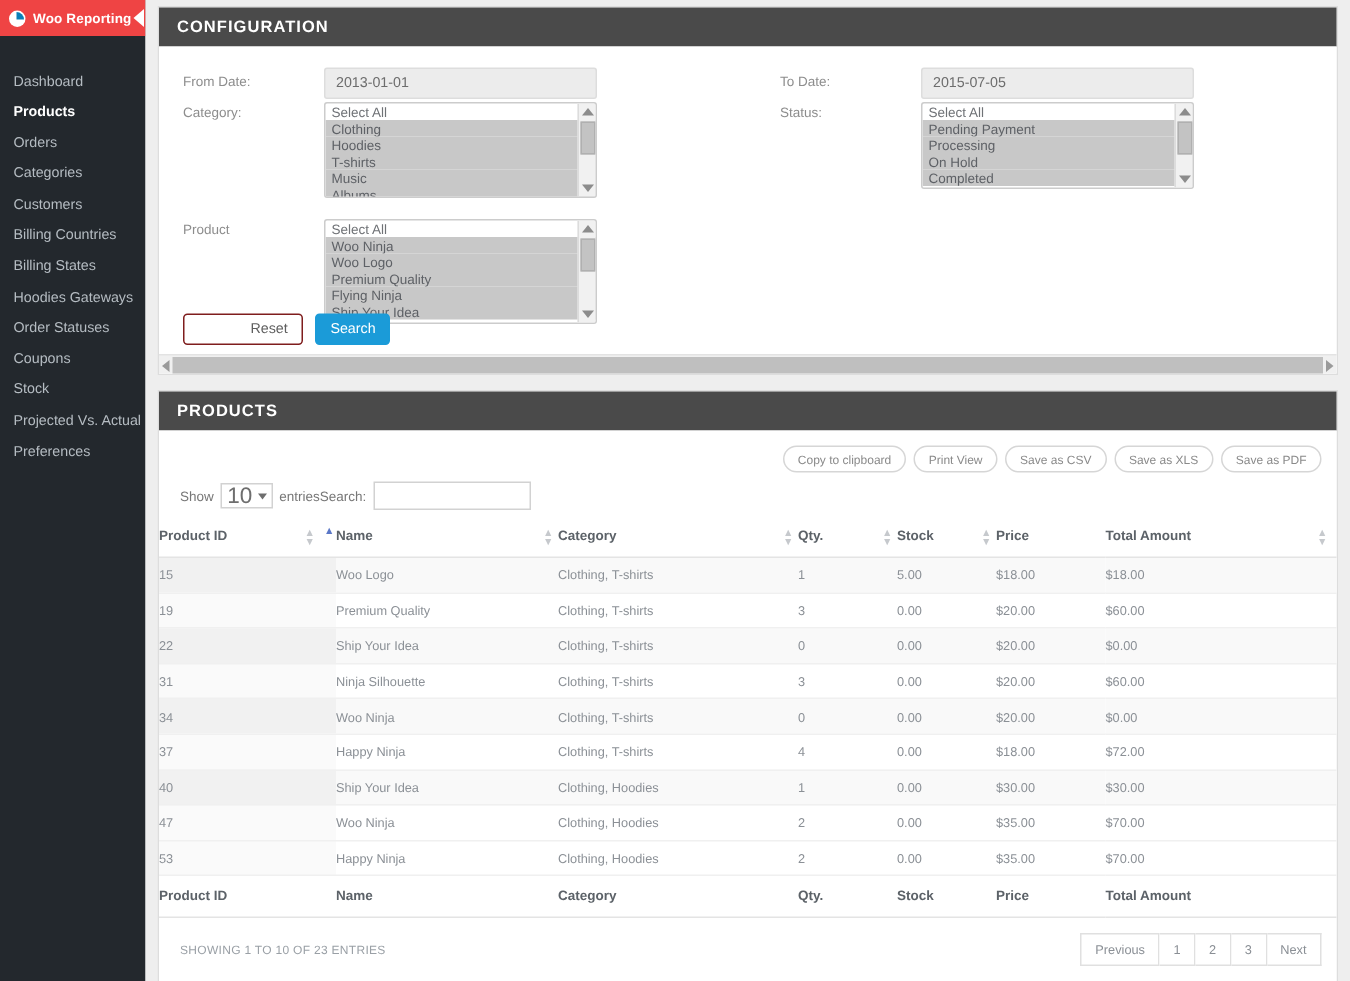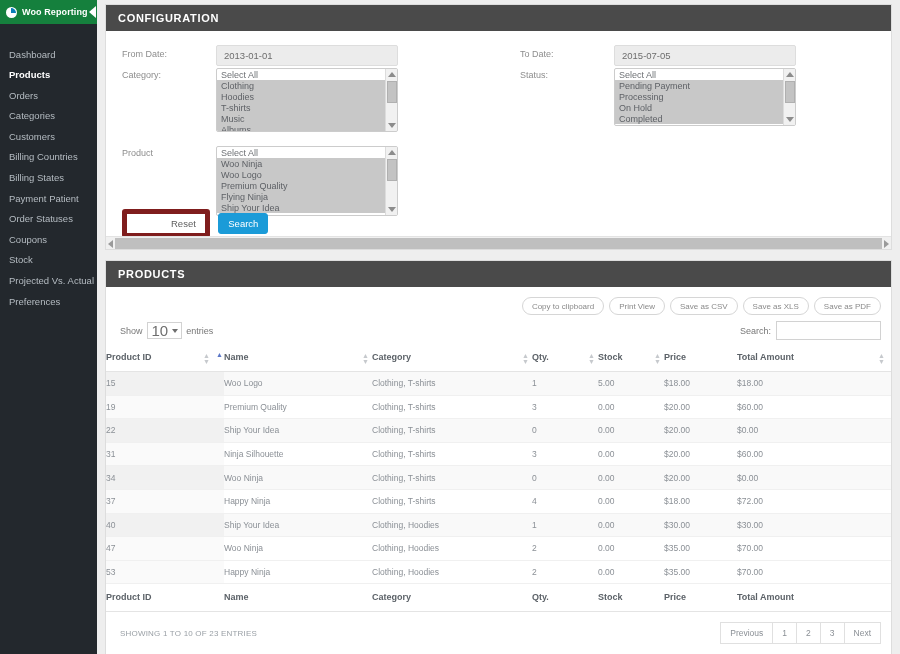--- a/index.html
+++ b/index.html
@@ -14,21 +14,21 @@
 
   
   .sidebar {
     position: absolute; left: 0; top: 0;
     width: 97px; height: 654px;
     background: #23282d;
   }
   .brand {
     position: relative;
     height: 24px;
-    background: #15803d;
+    background: #ef4444;
     display: flex; align-items: center;
     padding-left: 6px;
     color: #ffffff;
     font-size: 9px;
     font-weight: bold;
     letter-spacing: .1px;
   }
   .brand-icon {
     width: 11px; height: 11px;
     border-radius: 50%;
@@ -156,21 +156,21 @@
   .btn-row { position: absolute; left: 16px; top: 178px; }
   .btn {
     display: inline-block;
     font-size: 9.5px;
     padding: 4px 9px;
     border-radius: 3px;
     cursor: pointer;
     font-family: "Liberation Sans", sans-serif;
     line-height: 1.2;
   }
-  .btn-default { background: #ffffff; border: 5px solid #7f1d1d; color: #5e5e5e; padding-left: 44px; }
+  .btn-default { background: #ffffff; border: 1px solid #7f1d1d; color: #5e5e5e; padding-left: 44px; }
   .btn-primary { background: #1b9bd8; border: 1px solid #1b9bd8; color: #ffffff; margin-left: 4px; }
 
   
   .hscroll {
     position: relative;
     height: 13px;
     background: #f0f0f0;
     border-top: 1px solid #e3e3e3;
   }
   .hs-track {
@@ -197,21 +197,21 @@
     font-size: 8px;
     color: #8a8a8a;
     border: 1px solid #d6d6d6;
     border-radius: 11px;
     padding: 3.5px 9px;
     background: #ffffff;
     white-space: nowrap;
     cursor: pointer;
   }
   .tbl-ctl {
-    display: flex; align-items: center; justify-content: space-between;
+    display: flex; align-items: center; 
     padding: 6px 10px 4px 14px;
   }
   .show-ctl { display: flex; align-items: center; font-size: 9px; color: #777777; gap: 4px; }
   .mini-select {
     border: 1px solid #d2d2d2;
     background: #ffffff;
     font-size: 15px;
     color: #6e6e6e;
     padding: 2px 3px 2px 4px;
     height: 17px;
@@ -311,21 +311,21 @@
       <span class="brand-arrow"></span>
     </div>
     <nav class="nav" id="nav-list">
         <a class="nav-item" href="#">Dashboard</a>
         <a class="nav-item active" href="#">Products</a>
         <a class="nav-item" href="#">Orders</a>
         <a class="nav-item" href="#">Categories</a>
         <a class="nav-item" href="#">Customers</a>
         <a class="nav-item" href="#">Billing Countries</a>
         <a class="nav-item" href="#">Billing States</a>
-        <a class="nav-item" href="#">Payment Patient</a>
+        <a class="nav-item" href="#">Hoodies Gateways</a>
         <a class="nav-item" href="#">Order Statuses</a>
         <a class="nav-item" href="#">Coupons</a>
         <a class="nav-item" href="#">Stock</a>
         <a class="nav-item" href="#">Projected Vs. Actual</a>
         <a class="nav-item" href="#">Preferences</a>
       </nav>
   </div>
 
   <div class="content">
 

